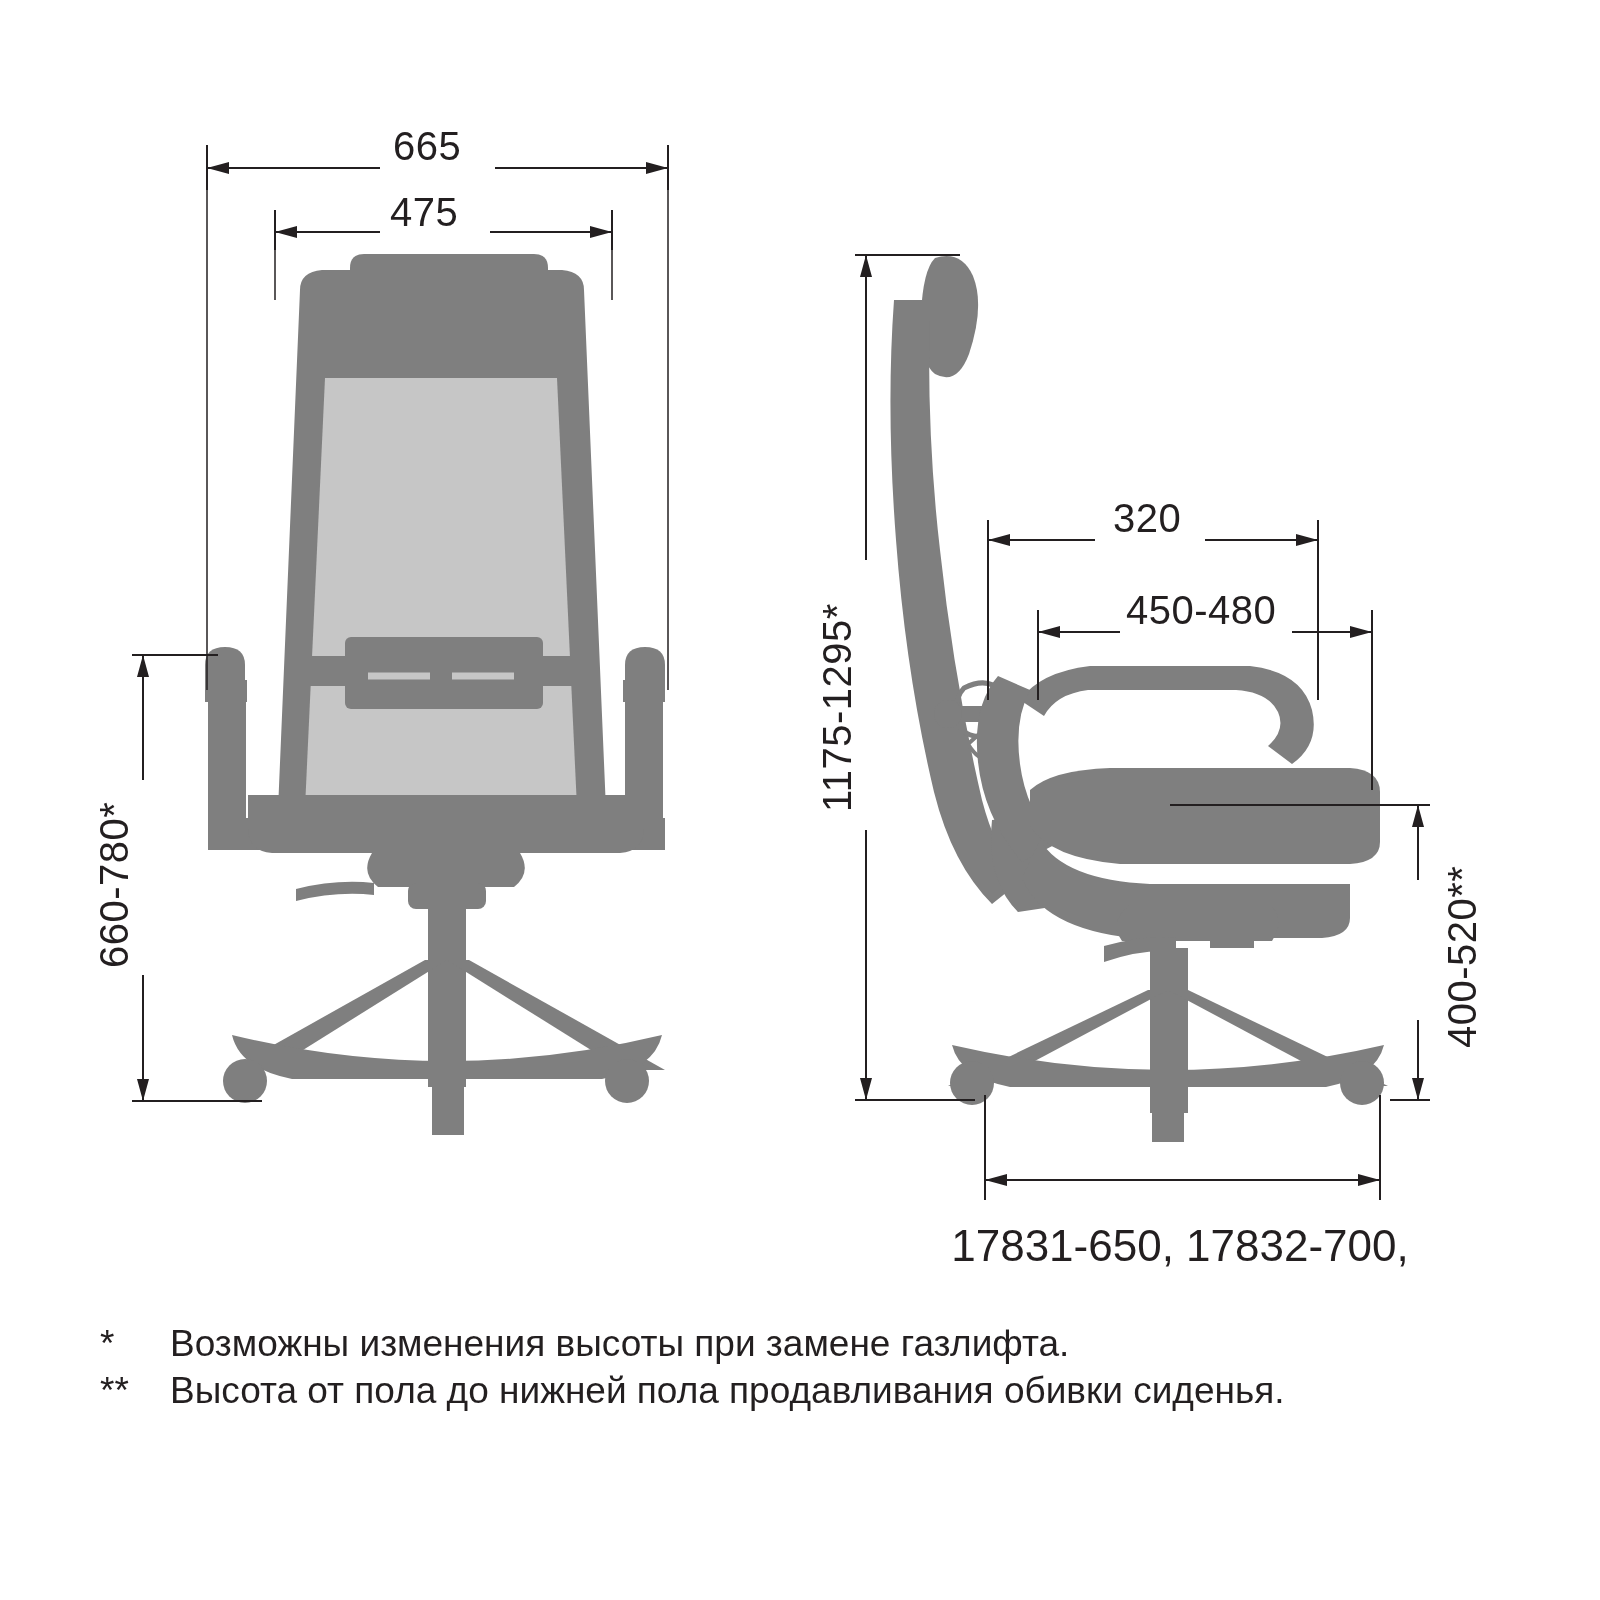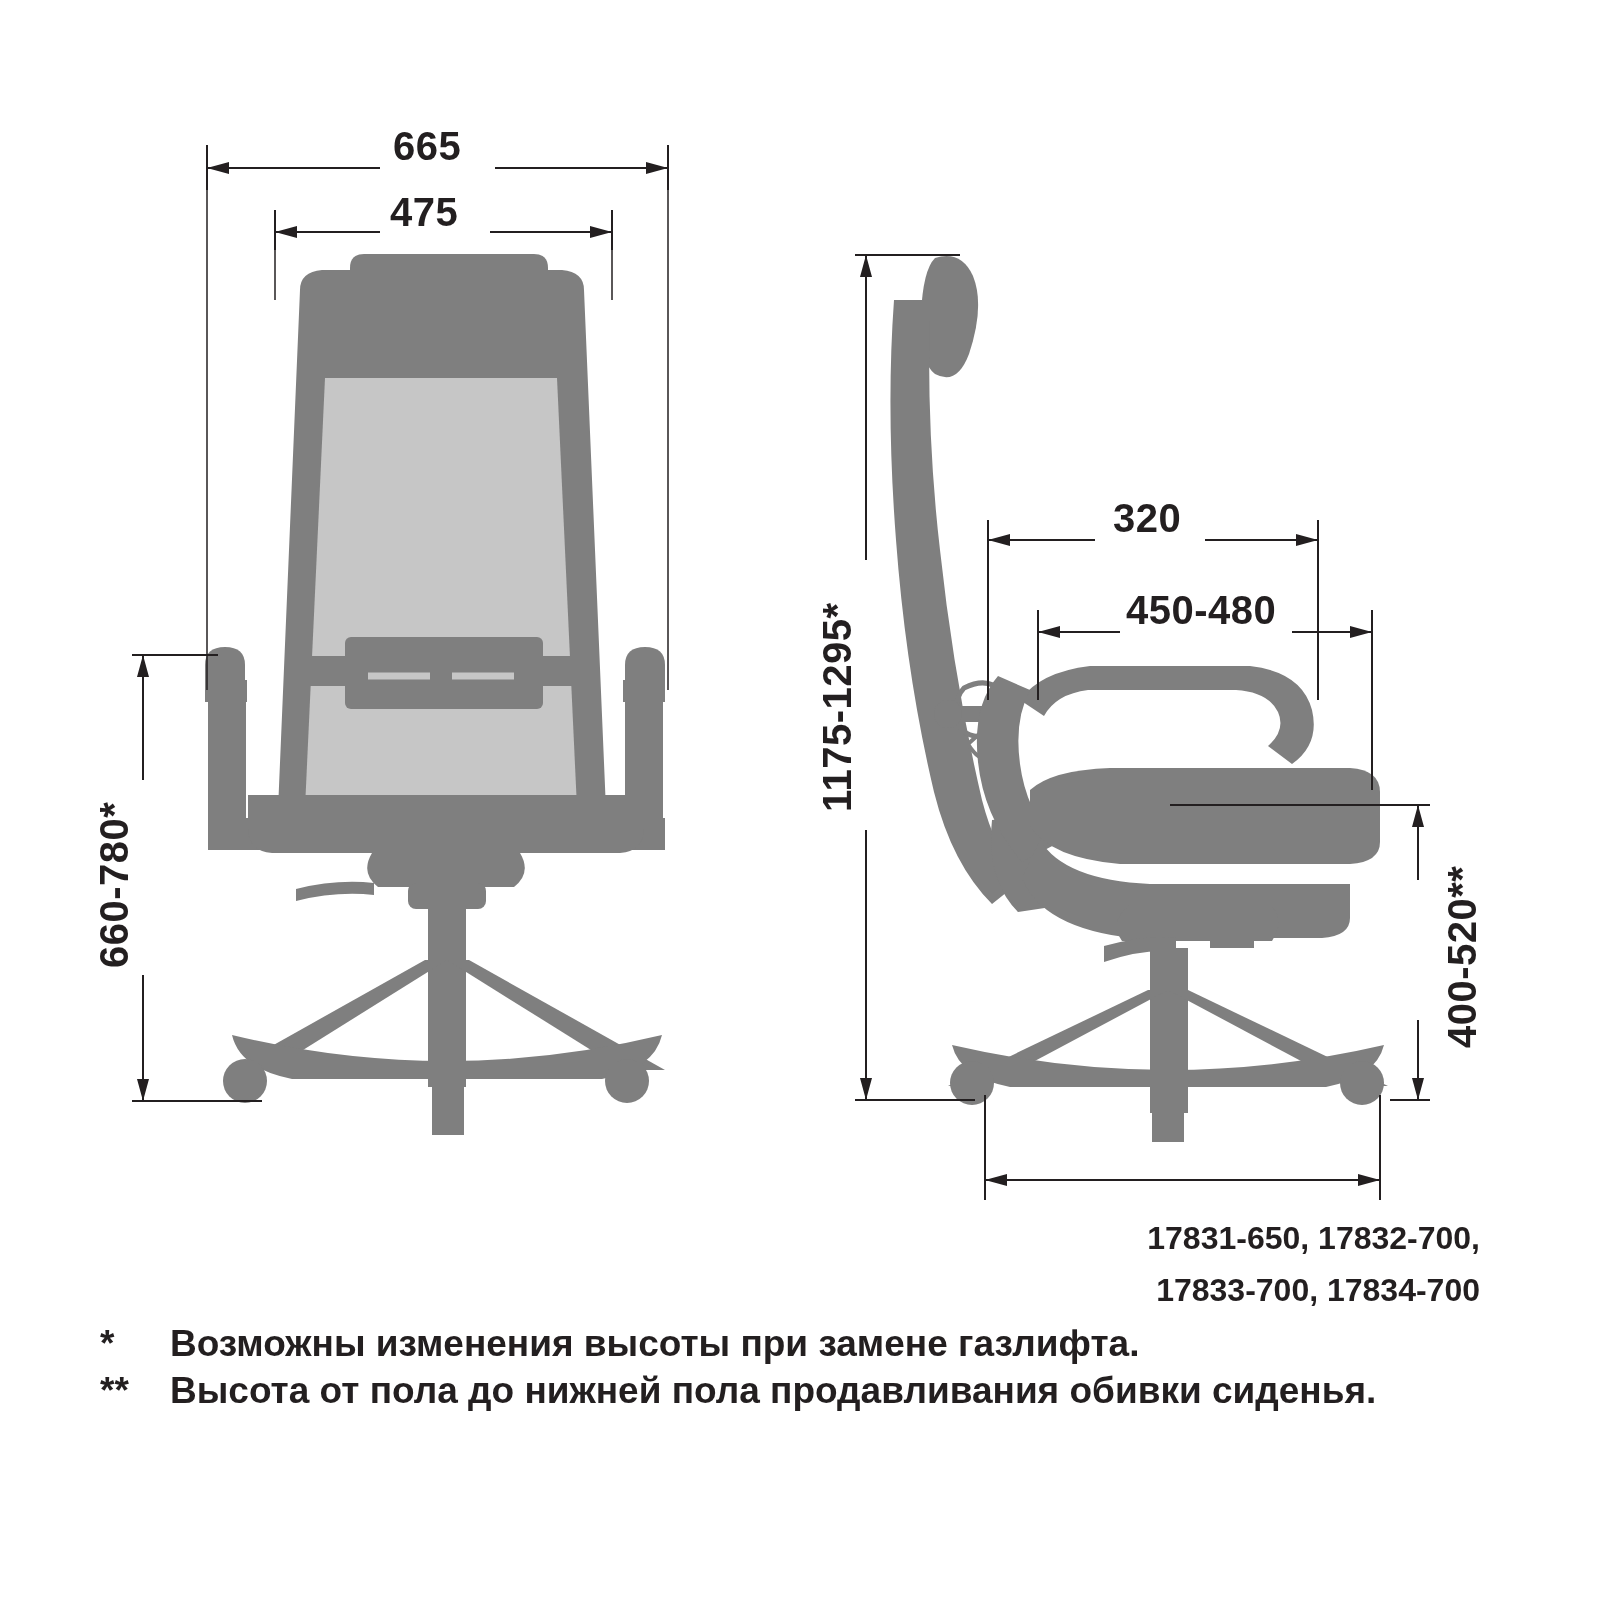--- a/index.html
+++ b/index.html
@@ -13,21 +13,20 @@
     position: relative;
     font-family: "Liberation Sans", sans-serif;
     color: #231f20;
     overflow: hidden;
   }
   #stage {
     position: absolute;
     left: 0; top: 0;
     width: 1600px;
     height: 1600px;
-    font-weight: bold;
   }
   svg.drawing {
     position: absolute;
     left: 0; top: 0;
     width: 1600px;
     height: 1600px;
   }
   .dimtext {
     position: absolute;
     font-family: "Liberation Sans", sans-serif;
@@ -56,22 +55,22 @@
   .note-mark {
     width: 58px;
     flex: 0 0 58px;
   }
   .note-body {
     flex: 1 1 auto;
     margin-left: 12px;
   }
   .modelline {
     position: absolute;
-    text-align: right;
-    font-size: 32px;
+    text-align: center;
+    font-size: 44px;
     line-height: 1.28;
     color: #231f20;
     white-space: nowrap;
   }
 </style>
 </head>
 <body>
 
 <div id="stage">
 
@@ -224,21 +223,20 @@
 
   <div class="dimtext vert" style="left:815px; top:812px;">1175-1295*</div>
 
   <div class="dimtext" style="left:1113px; top:496px;">320</div>
 
   <div class="dimtext" style="left:1126px; top:588px;text-align:right;">450-480</div>
 
   <div class="dimtext vert" style="left:1440px; top:1048px;">400-520**</div>
 
   <div class="modelline" style="left:880px; top:1218px; width:600px;">17831-650, 17832-700,</div>
-  <div class="modelline" style="left:880px; top:1270px; width:600px;">17833-700, 17834-700</div>
 
   <div class="notes">
     <div class="note-row">
       <div class="note-mark">*</div>
       <div class="note-body">Возможны изменения высоты при замене газлифта.</div>
     </div>
     <div class="note-row">
       <div class="note-mark">**</div>
       <div class="note-body">Высота от пола до нижней пола продавливания обивки сиденья.</div>
     </div>

